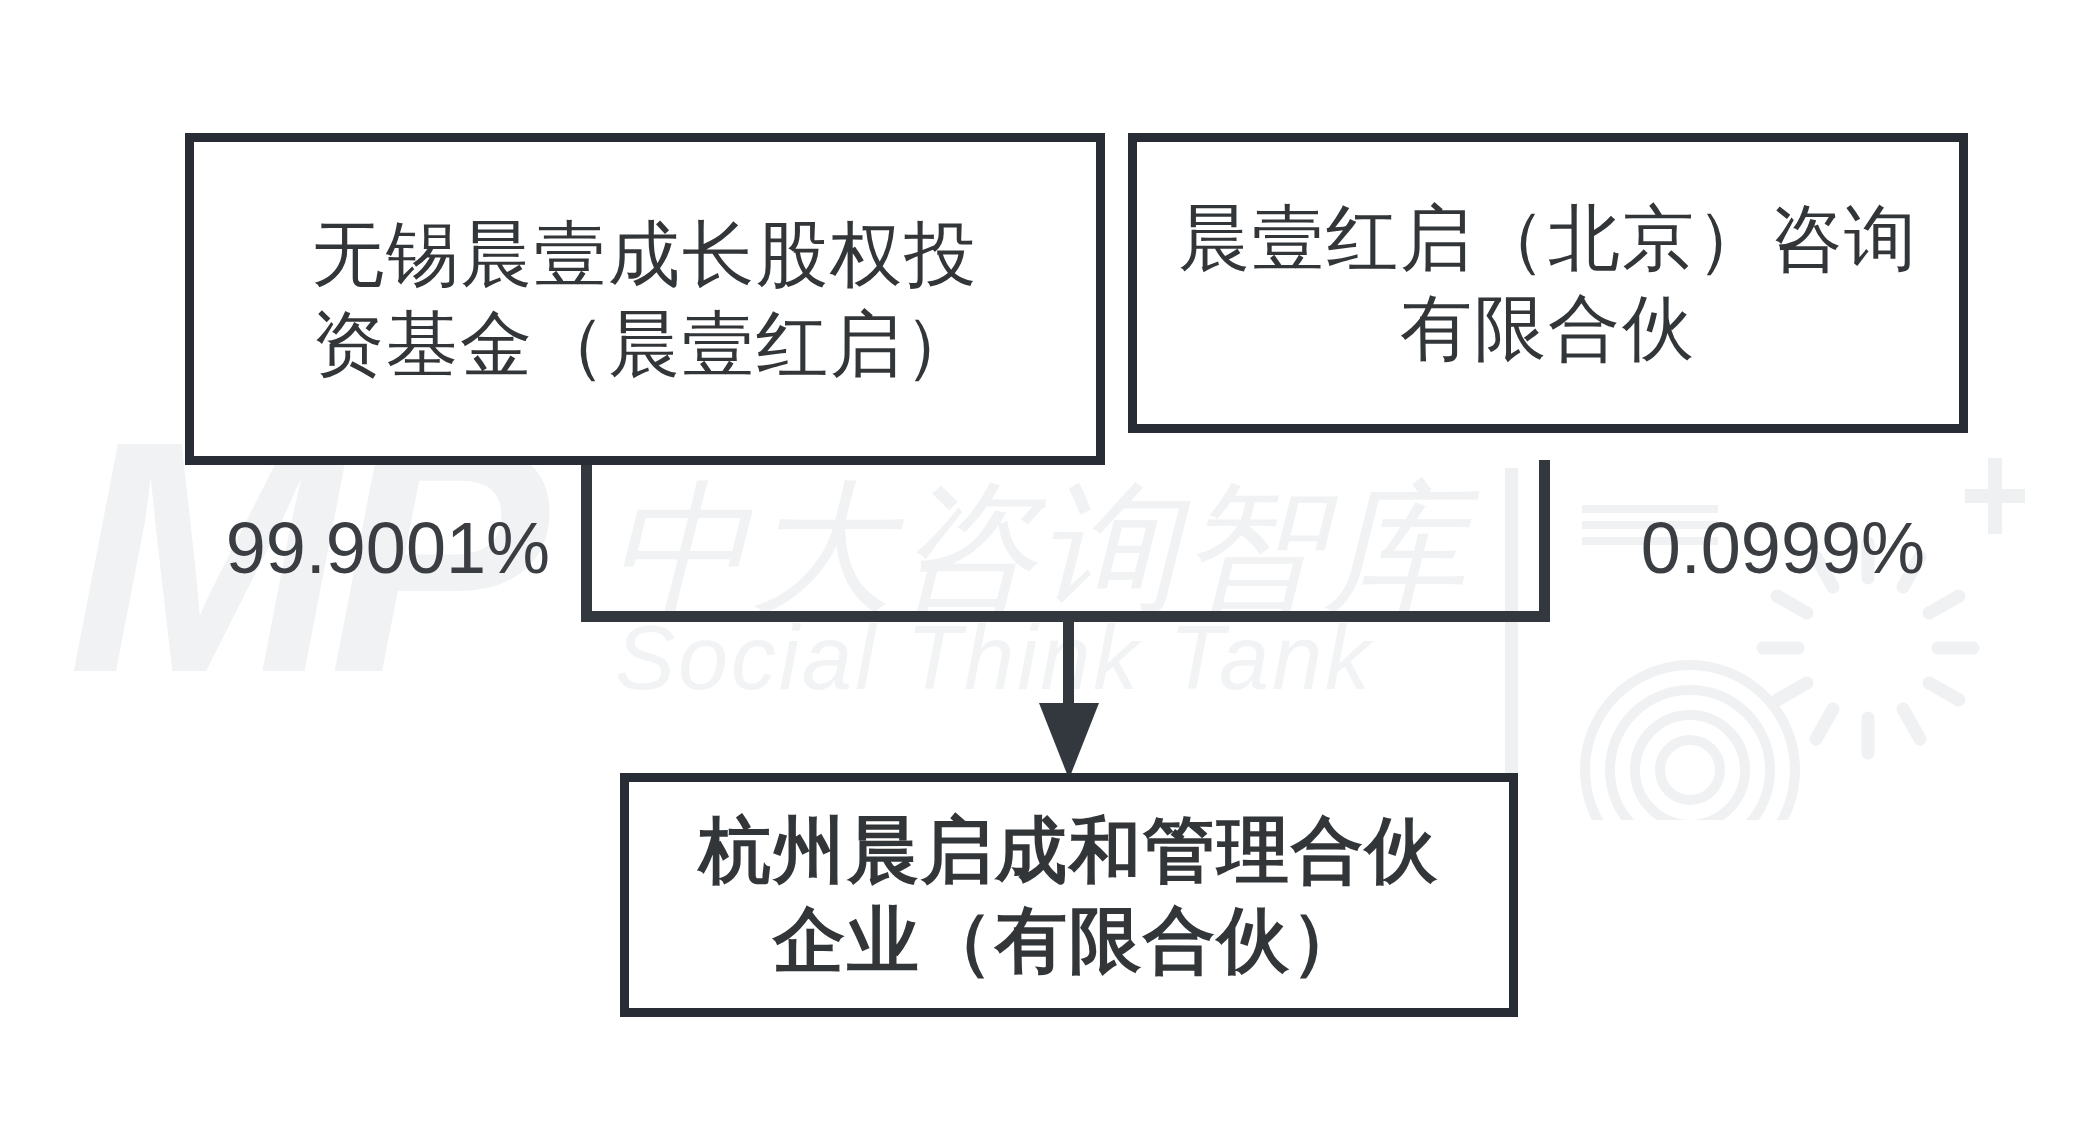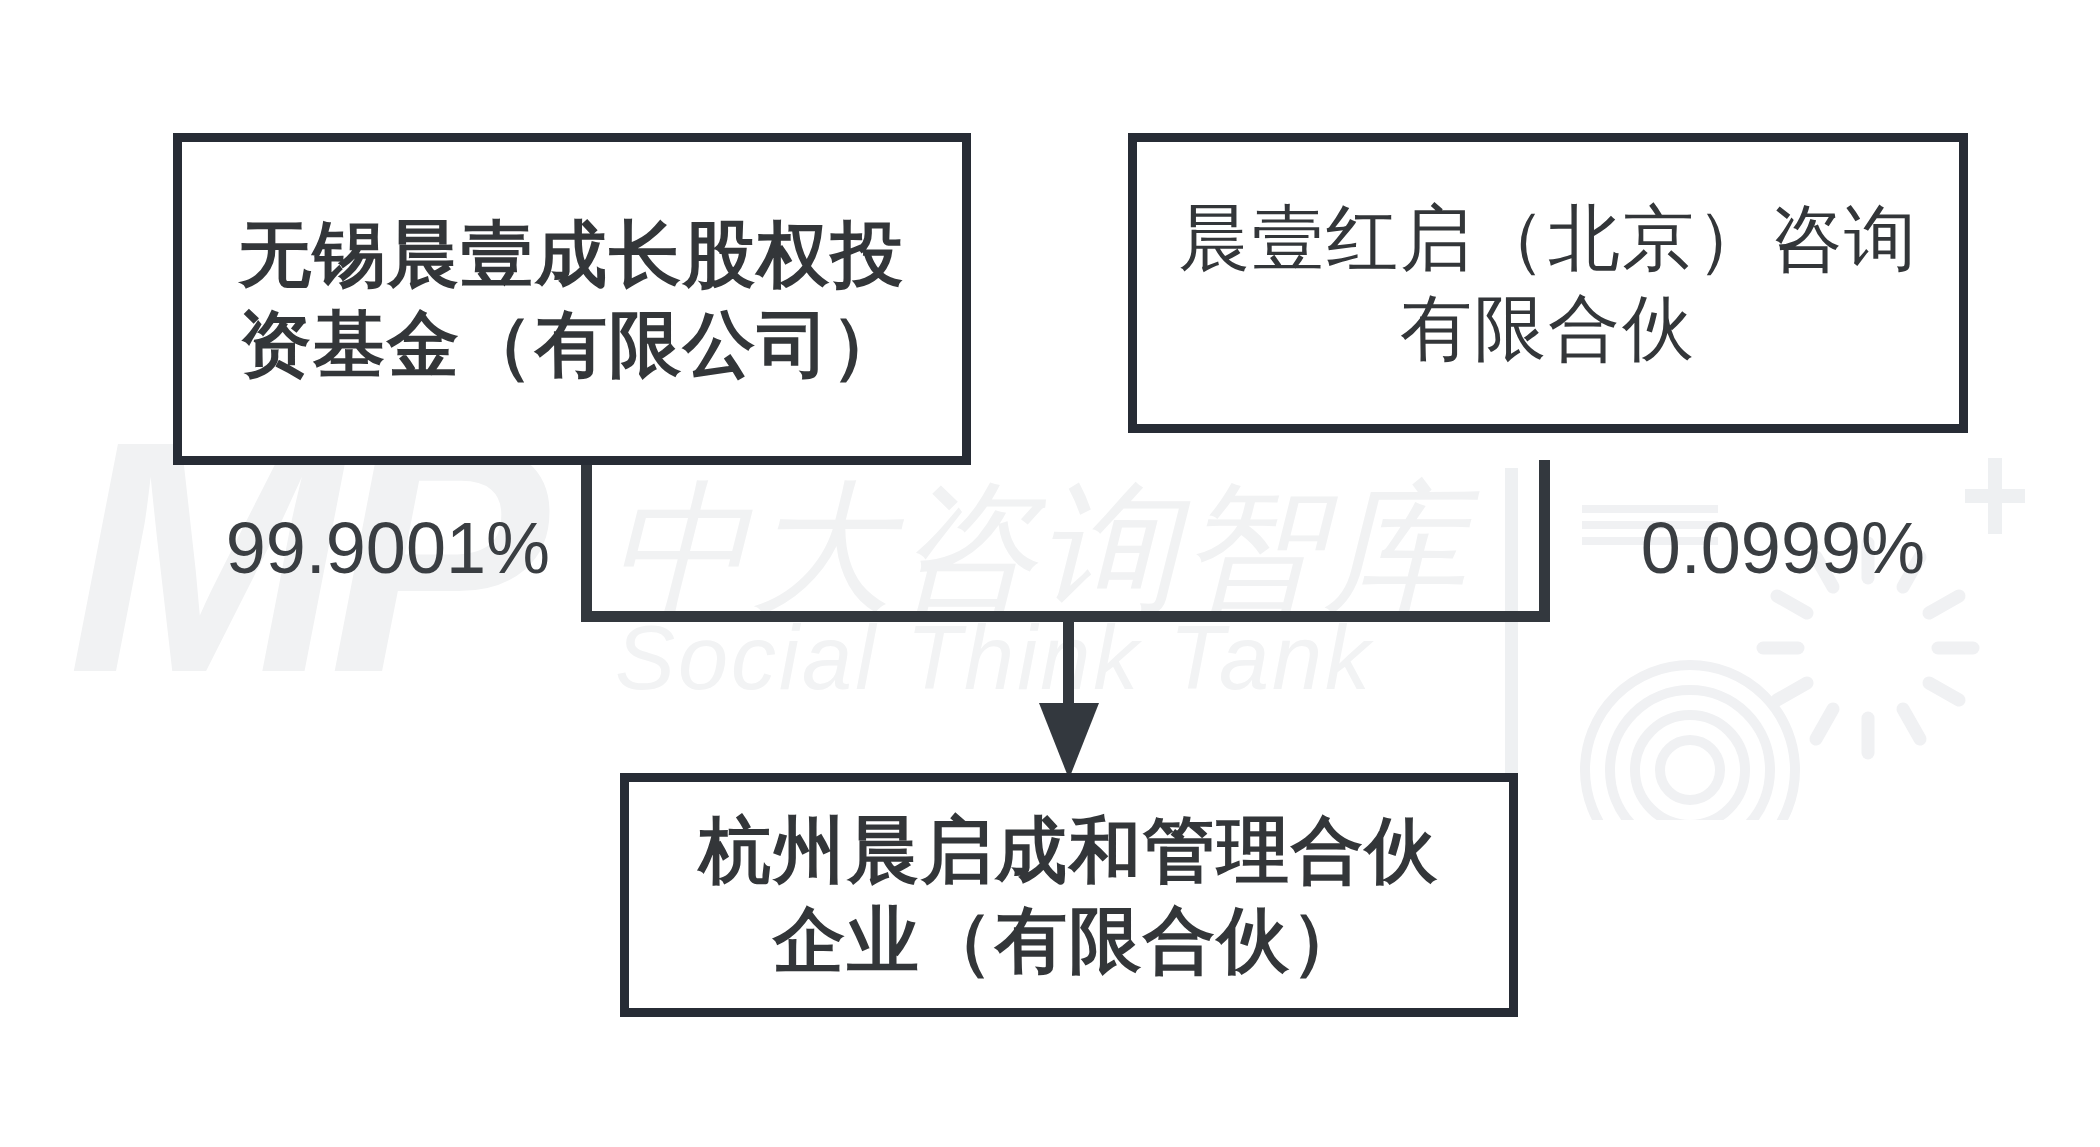--- a/index.html
+++ b/index.html
@@ -30,21 +30,21 @@
   .wm-logo{left:1570px;top:420px;z-index:0;position:absolute;}
   
   .node{
     position:absolute;z-index:2;
     border:9px solid #272c35;background:transparent;
     display:flex;flex-direction:column;align-items:center;justify-content:center;
     text-align:center;color:#333639;
     font-size:72px;line-height:90px;letter-spacing:2px;
     box-sizing:border-box;background:#ffffff;
   }
-  .node-left  {left:173px; top:133px; width:798px; height:332px;font-weight:bold;}
+  .node-left  {left:185px; top:133px; width:920px; height:332px;}
   .node-right {left:1128px;top:133px; width:840px; height:300px;}
   .node-child {left:620px; top:773px; width:898px; height:244px;font-weight:bold;}
   .edge{position:absolute;background:#33383e;z-index:1;}
   .edge-v-left {left:581px; top:460px;width:11px; height:162px;}
   .edge-v-right{left:1539px;top:460px;width:11px; height:162px;}
   .edge-h      {left:581px; top:611px;width:969px;height:11px;}
   .edge-v-mid  {left:1063px;top:611px;width:11px; height:96px;}
   .arrow-down{
     position:absolute;z-index:1;
     left:1039px;top:703px;width:0;height:0;
@@ -109,21 +109,21 @@
   <div class="edge edge-v-right"></div>
   <div class="edge edge-h"></div>
   <div class="edge edge-v-mid"></div>
   <div class="arrow-down"></div>
 
   <div class="pct pct-left">99.9001%</div>
   <div class="pct pct-right">0.0999%</div>
 
   <div class="node node-left">
     <div>无锡晨壹成长股权投</div>
-    <div>资基金（有限公司）</div>
+    <div>资基金（晨壹红启）</div>
   </div>
 
   <div class="node node-right">
     <div>晨壹红启（北京）咨询</div>
     <div>有限合伙</div>
   </div>
 
   <div class="node node-child">
     <div>杭州晨启成和管理合伙</div>
     <div>企业（有限合伙）</div>

